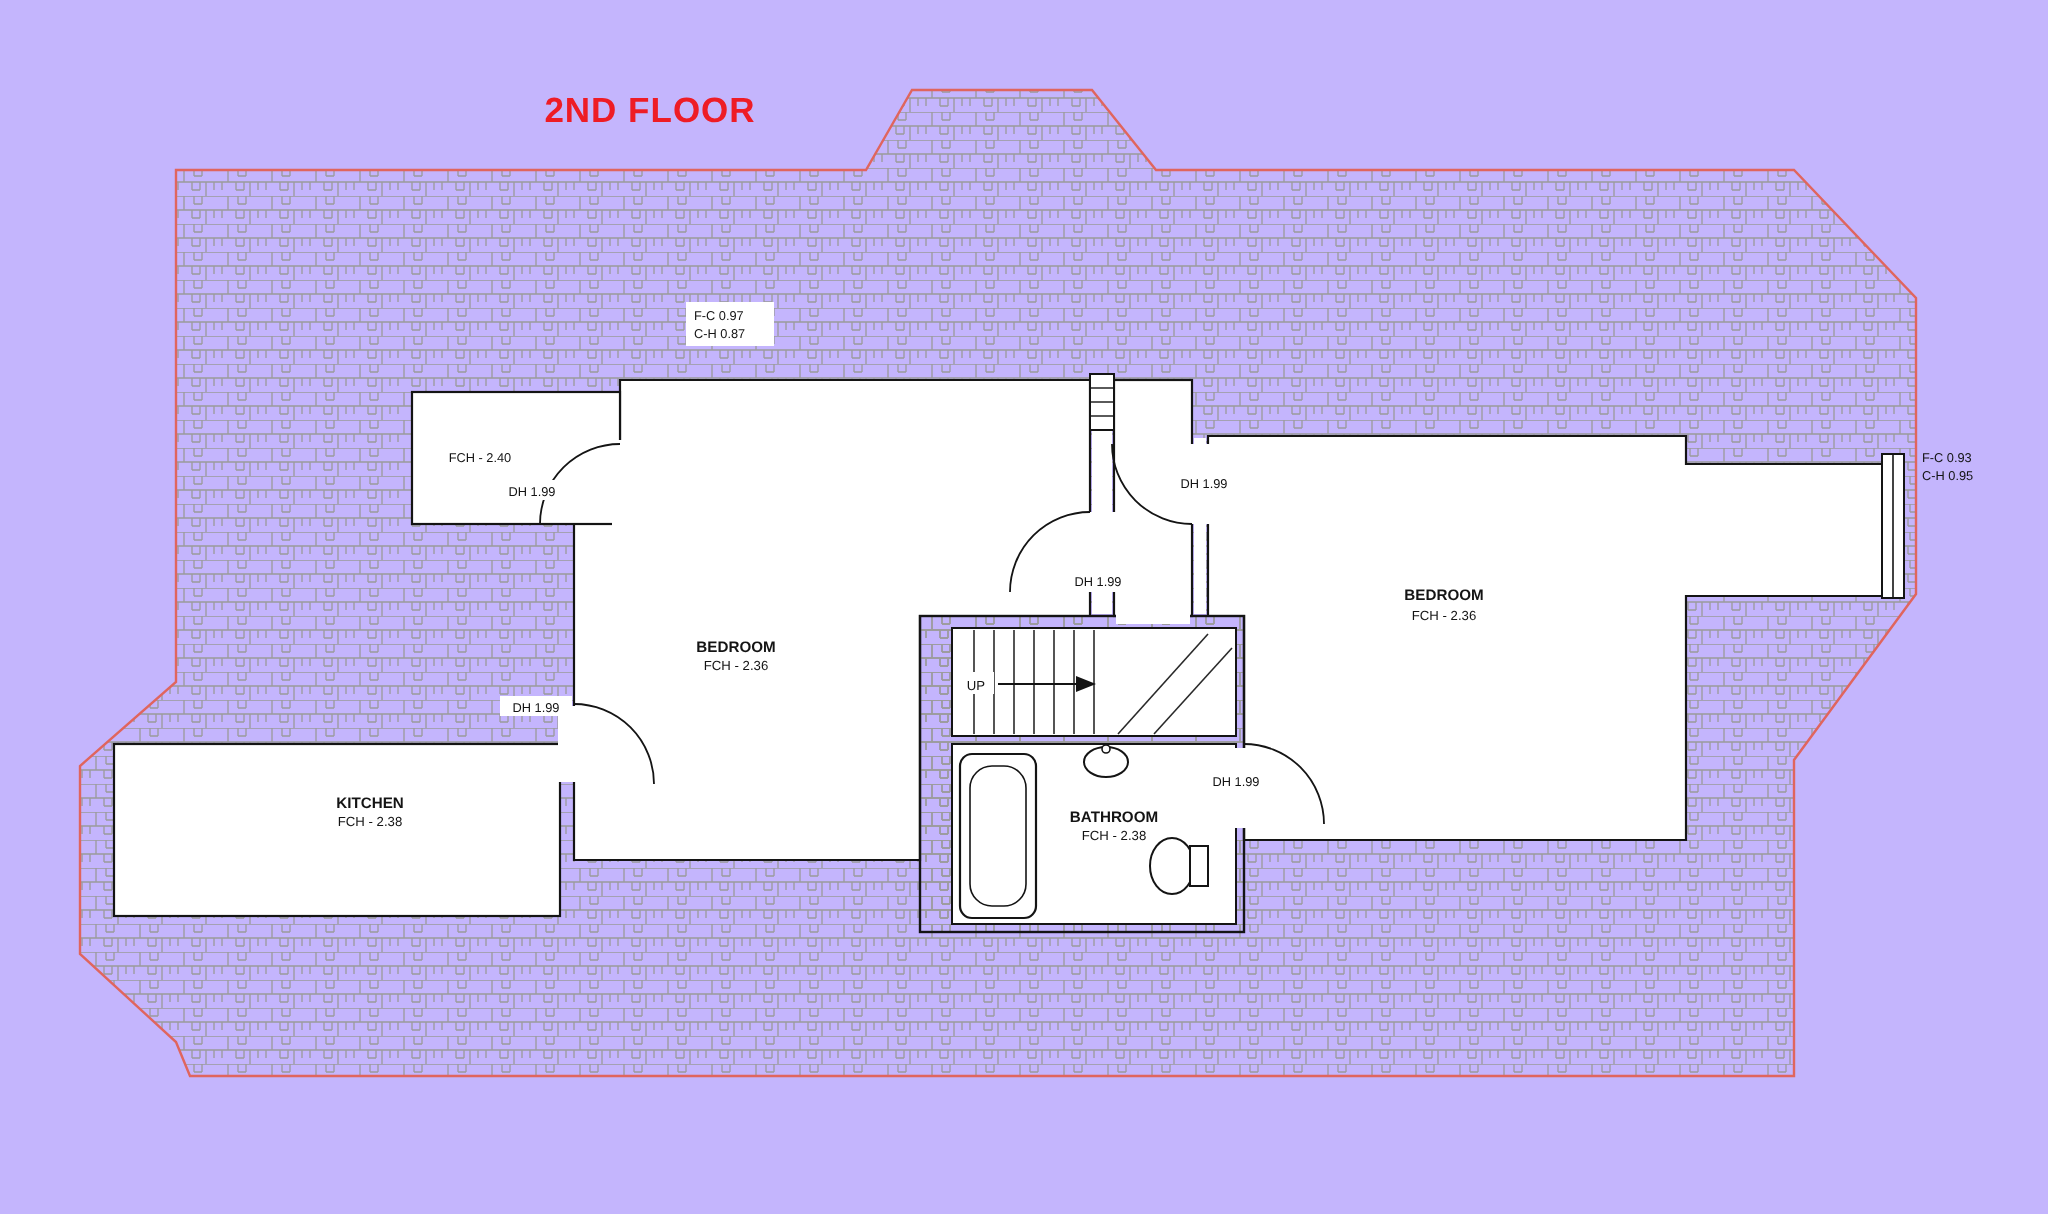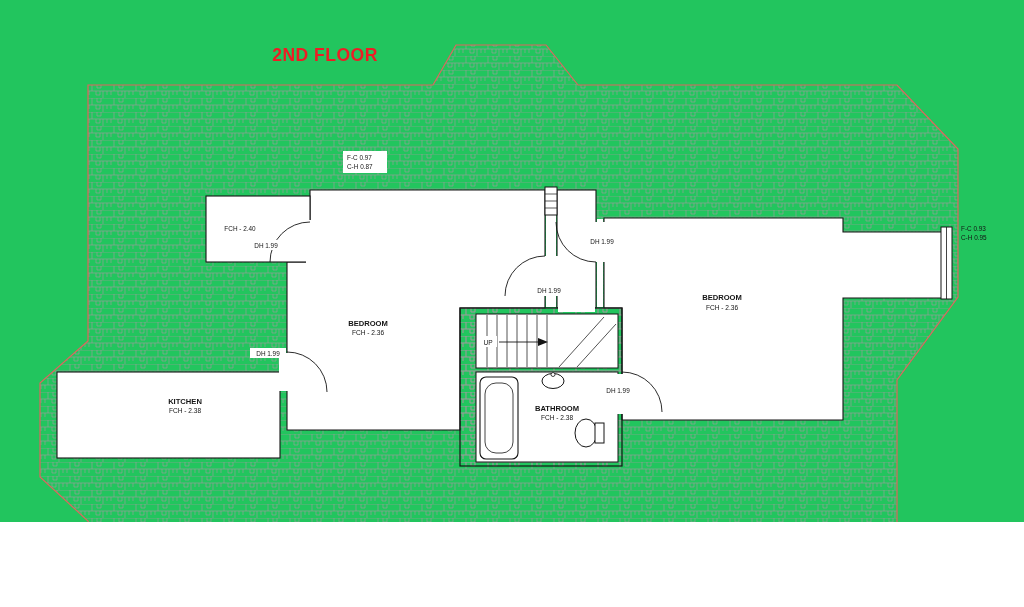--- a/index.html
+++ b/index.html
@@ -1,16 +1,16 @@
 <!DOCTYPE html>
 <html><head>
 <meta charset="utf-8">
 <style>
   html,body{margin:0;padding:0;background:#ffffff;}
-  .canvas{position:relative;width:1024px;height:522px;background:#22c55e;overflow:hidden;}
+  .canvas{position:relative;width:1024px;height:607px;background:#c4b5fd;overflow:hidden;}
   svg text{font-family:"Liberation Sans","DejaVu Sans",sans-serif;fill:#141414;}
   .title-text{font-size:17.5px;font-weight:bold;fill:#ee1c25;letter-spacing:.5px;}
   .room-name{font-size:7.6px;font-weight:bold;}
   .small-lbl{font-size:6.6px;}
   .tiny-lbl{font-size:6.4px;}
 </style>
 </head>
 <body>
 
 <div class="canvas">

